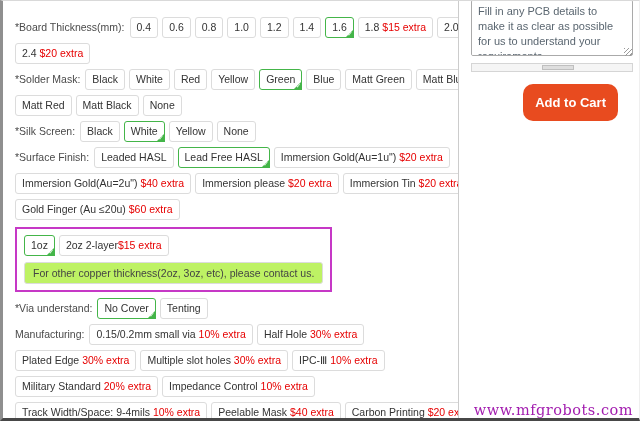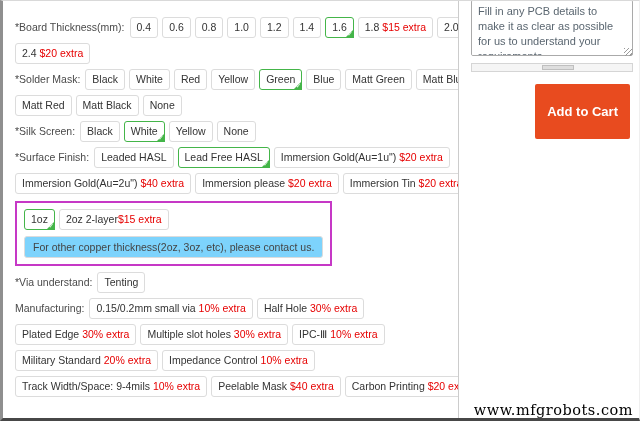--- a/index.html
+++ b/index.html
@@ -51,21 +51,21 @@
   .group.annotated{
     display:table;
     border:2px solid #c638c6;
     padding:6px 7px 0 7px;
     margin:2px 0 6px 0;
   }
   .note{
     display:inline-block;
     border:1px solid #dcdcdc;border-radius:3px;
     padding:3px 8px;line-height:14px;
-    font-size:10.5px;color:#444;background:#7dd3fc;
+    font-size:10.5px;color:#444;background:#bef264;
     margin:1px 0 6px 0;white-space:nowrap;
   }
   .pcb-note{
     width:100%;box-sizing:border-box;height:56px;
     border:1px solid #aaa;border-radius:2px;
     margin-top:-1px;
     font-family:"Liberation Sans",sans-serif;
     font-size:11px;line-height:1.35;color:#444;
     padding:3px 6px;resize:none;outline:none;
   }
@@ -79,31 +79,31 @@
   .hscroll{
     height:9px;box-sizing:border-box;
     border:1px solid #d5d5d5;background:#f5f5f5;
     margin-top:3px;position:relative;
   }
   .hscroll .thumb{
     position:absolute;left:44%;top:1px;width:32px;height:5px;
     background:#dedede;border:1px solid #bfbfbf;box-sizing:border-box;
   }
   .cart{
-    align-self:flex-end;margin-top:12px;margin-right:3px;
+    align-self:flex-end;margin-top:12px;margin-right:15px;
     background:#e84b1f;color:#fff;
-    border:none;border-radius:2px;
+    border:none;border-radius:10px;
     font-family:"Liberation Sans",sans-serif;
     font-size:13px;font-weight:bold;
-    padding:20px 12px;cursor:pointer;
+    padding:11px 12px;cursor:pointer;
   }
   .watermark{
     position:absolute;right:6px;bottom:0;
     font-family:"DejaVu Serif","Liberation Serif",serif;
-    font-size:14.5px;color:#000000;letter-spacing:.5px;
+    font-size:14.5px;color:#a21caf;letter-spacing:.5px;
   }
 </style>
 </head>
 <body>
 
 <div class="frame">
 
   <div class="left">
     <div id="form-rows">
         <div class="group">
@@ -155,31 +155,35 @@
             <span class="lbl">*Surface Finish:</span>
             <div class="opt"><span>Leaded HASL</span></div>
             <div class="opt selected"><span>Lead Free HASL</span></div>
             <div class="opt"><span>Immersion Gold(Au=1u")</span><span class="price"> $20 extra</span></div>
           </div>
           <div class="row">
             <div class="opt"><span>Immersion Gold(Au=2u")</span><span class="price"> $40 extra</span></div>
             <div class="opt"><span>Immersion please</span><span class="price"> $20 extra</span></div>
             <div class="opt"><span>Immersion Tin</span><span class="price"> $20 extra</span></div>
           </div>
+          <div class="row">
+            <div class="opt"><span>Gold Finger (Au ≤20u)</span><span class="price"> $60 extra</span></div>
+          </div>
         </div>
         <div class="group annotated">
           <div class="row">
             <div class="opt selected"><span>1oz</span></div>
             <div class="opt"><span>2oz 2-layer</span><span class="price">$15 extra</span></div>
           </div>
           <div class="note">For other copper thickness(2oz, 3oz, etc), please contact us.</div>
         </div>
         <div class="group">
           <div class="row">
             <span class="lbl">*Via understand:</span>
+            <div class="opt selected"><span>No Cover</span></div>
             <div class="opt"><span>Tenting</span></div>
           </div>
         </div>
         <div class="group">
           <div class="row">
             <span class="lbl">Manufacturing:</span>
             <div class="opt"><span>0.15/0.2mm small via</span><span class="price"> 10% extra</span></div>
             <div class="opt"><span>Half Hole</span><span class="price"> 30% extra</span></div>
           </div>
           <div class="row">

